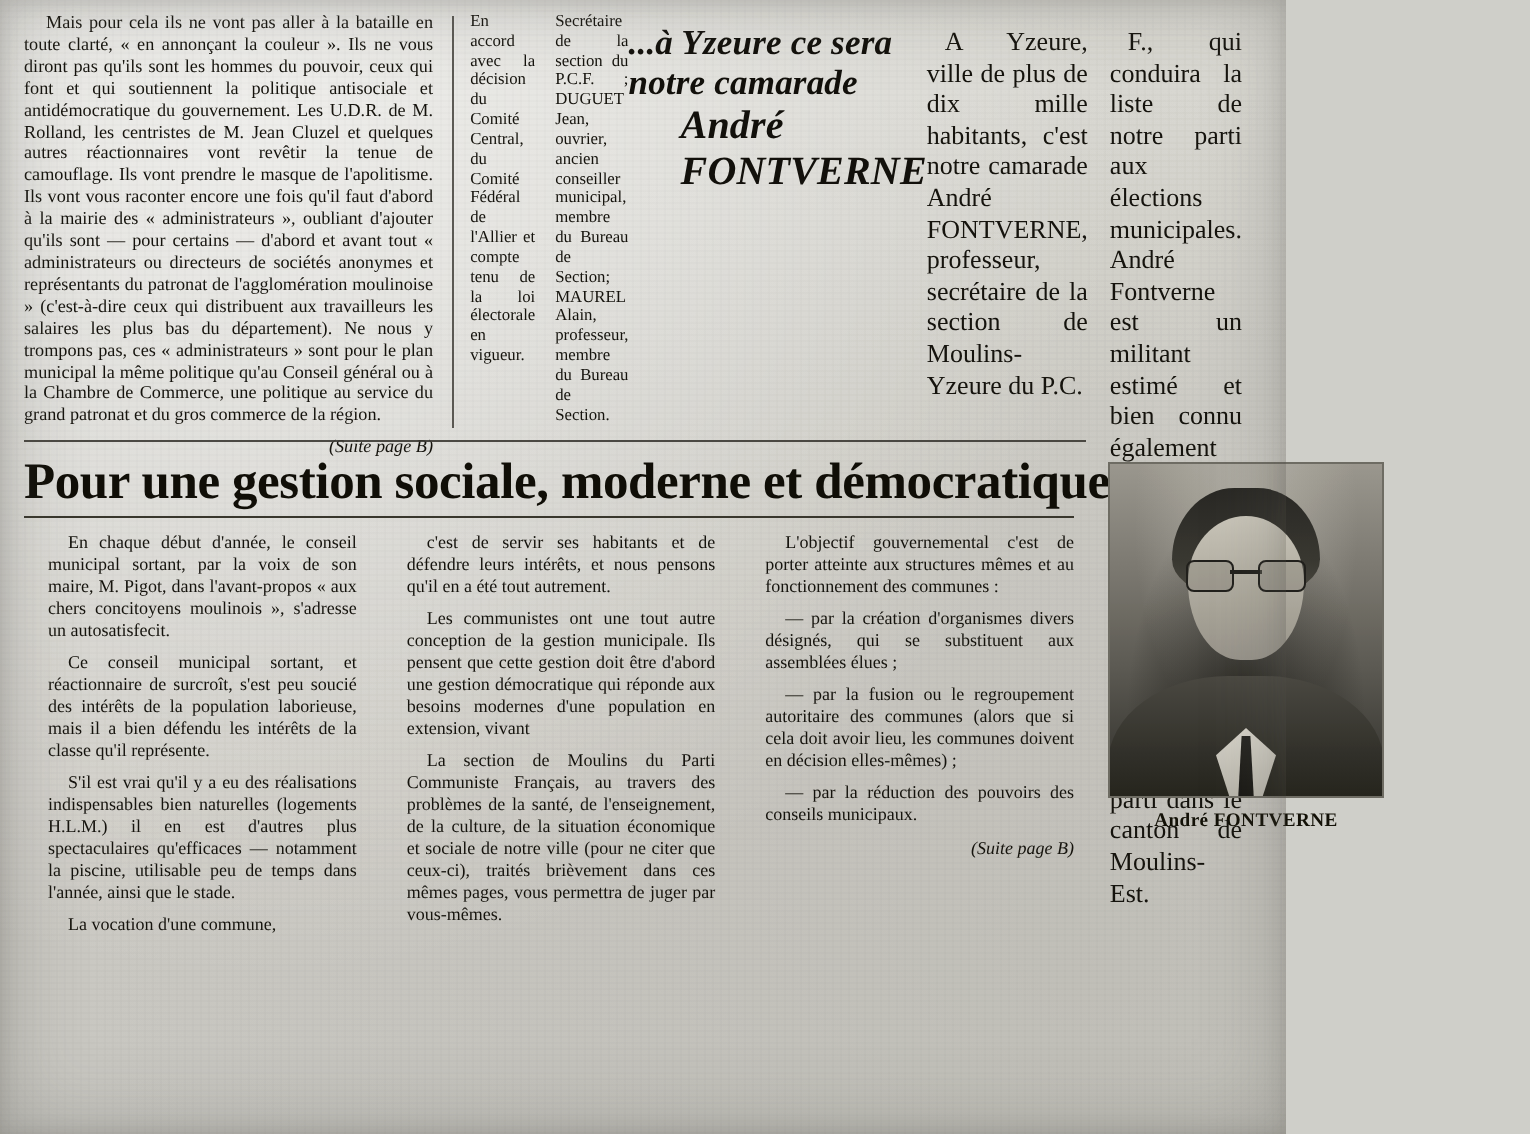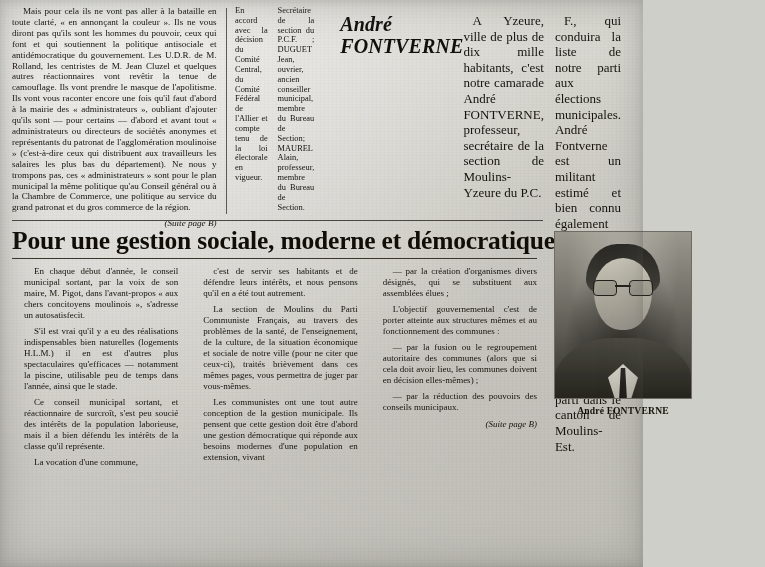--- a/index.html
+++ b/index.html
@@ -326,20 +326,21 @@
       <div id="top-right-cols">
         <div class="sub">
           <p class="noindent">En accord avec la décision du Comité Central, du Comité Fédéral de l'Allier et compte tenu de la loi électorale en vigueur.</p>
         </div>
         <div class="sub">
           <p class="noindent">Secrétaire de la section du P.C.F. ; DUGUET Jean, ouvrier, ancien conseiller municipal, membre du Bureau de Section; MAUREL Alain, professeur, membre du Bureau de Section.</p>
         </div>
       </div>
 
       <div class="headline-yzeure">
+        <span>...à Yzeure ce sera notre camarade</span>
         <span class="name">André FONTVERNE</span>
       </div>
 
       <div id="yzeure-body">
         <div class="sub">
           <p>A Yzeure, ville de plus de dix mille habitants, c'est notre camarade André FONTVERNE, professeur, secrétaire de la section de Moulins-Yzeure du P.C.</p>
         </div>
         <div class="sub">
           <p>F., qui conduira la liste de notre parti aux élections municipales. André Fontverne est un militant estimé et bien connu également de la population d'Yzeure.</p>
           <p>Aux élections cantonales de mars 1970 il était le candidat de notre parti dans le canton de Moulins-Est.</p>
@@ -355,34 +356,34 @@
 
     <div id="bottom-left">
 
       <div id="banner">Pour une gestion sociale, moderne et démocratique</div>
       <div id="banner-rule"></div>
 
       <div id="bottom-cols">
 
         <div class="bcol">
           <p>En chaque début d'année, le conseil municipal sortant, par la voix de son maire, M. Pigot, dans l'avant-propos « aux chers concitoyens moulinois », s'adresse un autosatisfecit.</p>
+          <p>Ce conseil municipal sortant, et réactionnaire de surcroît, s'est peu soucié des intérêts de la population laborieuse, mais il a bien défendu les intérêts de la classe qu'il représente.</p>
           <p>S'il est vrai qu'il y a eu des réalisations indispensables bien naturelles (logements H.L.M.) il en est d'autres plus spectaculaires qu'efficaces — notamment la piscine, utilisable peu de temps dans l'année, ainsi que le stade.</p>
-          <p>Ce conseil municipal sortant, et réactionnaire de surcroît, s'est peu soucié des intérêts de la population laborieuse, mais il a bien défendu les intérêts de la classe qu'il représente.</p>
           <p>La vocation d'une commune,</p>
         </div>
 
         <div class="bcol">
           <p class="noindent">c'est de servir ses habitants et de défendre leurs intérêts, et nous pensons qu'il en a été tout autrement.</p>
+          <p>Les communistes ont une tout autre conception de la gestion municipale. Ils pensent que cette gestion doit être d'abord une gestion démocratique qui réponde aux besoins modernes d'une population en extension, vivant</p>
           <p>La section de Moulins du Parti Communiste Français, au travers des problèmes de la santé, de l'enseignement, de la culture, de la situation économique et sociale de notre ville (pour ne citer que ceux-ci), traités brièvement dans ces mêmes pages, vous permettra de juger par vous-mêmes.</p>
-          <p>Les communistes ont une tout autre conception de la gestion municipale. Ils pensent que cette gestion doit être d'abord une gestion démocratique qui réponde aux besoins modernes d'une population en extension, vivant</p>
         </div>
 
         <div class="bcol">
+          <p>L'objectif gouvernemental c'est de porter atteinte aux structures mêmes et au fonctionnement des communes :</p>
           <p>— par la création d'organismes divers désignés, qui se substituent aux assemblées élues ;</p>
-          <p>L'objectif gouvernemental c'est de porter atteinte aux structures mêmes et au fonctionnement des communes :</p>
           <p>— par la fusion ou le regroupement autoritaire des communes (alors que si cela doit avoir lieu, les communes doivent en décision elles-mêmes) ;</p>
           <p>— par la réduction des pouvoirs des conseils municipaux.</p>
           <p class="sig">(Suite page B)</p>
         </div>
 
       </div>
     </div>
 
     <div id="divider-vert-right"></div>
 

